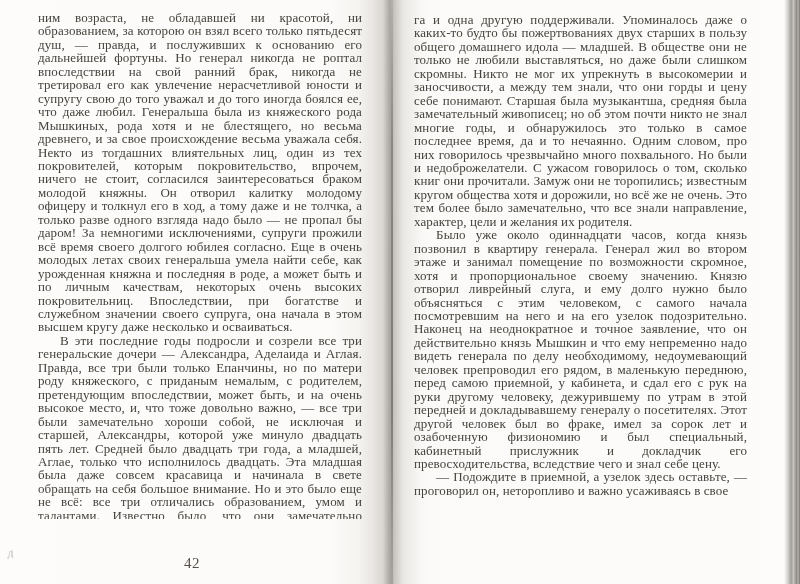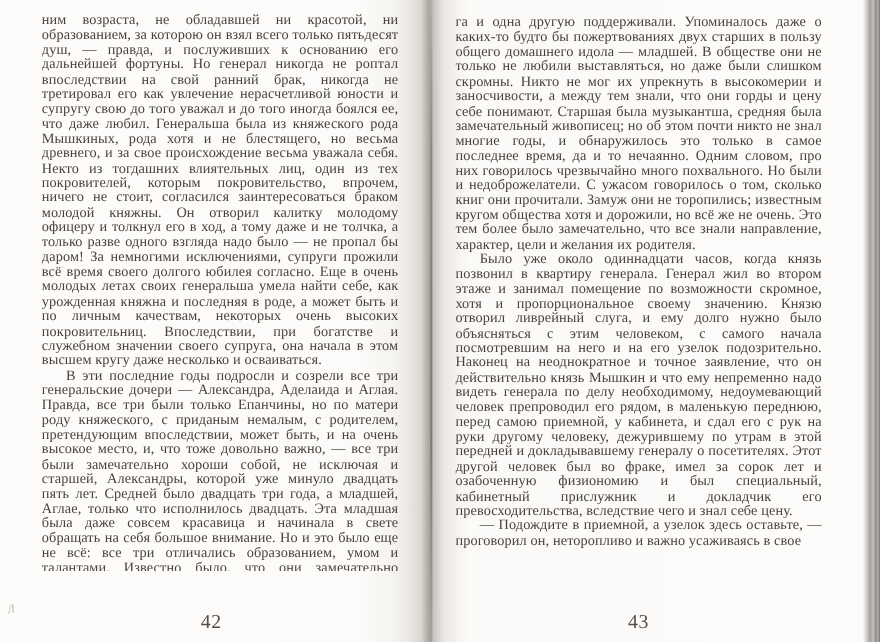--- a/index.html
+++ b/index.html
@@ -34,21 +34,21 @@
     margin:0;
     text-align:justify;
     font-size:13px;
     line-height:13.45px;
     letter-spacing:0.1px;
     color:var(--ink);
   }
   .para.indent{text-indent:1.7em;}
   .page-number{
     position:absolute;top:555px;text-align:center;
-    font-size:18px;color:#55504a;letter-spacing:0.6px;
+    font-size:15px;color:#55504a;letter-spacing:0.6px;
   }
   .page-left .page-number{left:30px;width:324px;}
   .page-right .page-number{left:22px;width:333px;}
   .spine-shadow{
     position:absolute;left:358px;top:0;width:62px;height:584px;pointer-events:none;
     background:linear-gradient(to right,
       rgba(140,132,124,0) 0%,
       rgba(140,132,124,0.16) 40%,
       rgba(95,90,84,0.45) 52%,
       rgba(120,114,108,0.25) 58%,
@@ -88,20 +88,19 @@
     </div>
     <div class="page-number">42</div>
   </div>
 
   <div class="page page-right">
     <div class="text-block">
       <p class="para">га и одна другую поддерживали. Упоминалось даже о каких-то будто бы пожертвованиях двух старших в пользу общего домашнего идола — младшей. В обществе они не только не любили выставляться, но даже были слишком скромны. Никто не мог их упрекнуть в высокомерии и заносчивости, а между тем знали, что они горды и цену себе понимают. Старшая была музыкантша, средняя была замечательный живописец; но об этом почти никто не знал многие годы, и обнаружилось это только в самое последнее время, да и то нечаянно. Одним словом, про них говорилось чрезвычайно много похвального. Но были и недоброжелатели. С ужасом говорилось о том, сколько книг они прочитали. Замуж они не торопились; известным кругом общества хотя и дорожили, но всё же не очень. Это тем более было замечательно, что все знали направление, характер, цели и желания их родителя.</p>
       <p class="para indent">Было уже около одиннадцати часов, когда князь позвонил в квартиру генерала. Генерал жил во втором этаже и занимал помещение по возможности скромное, хотя и пропорциональное своему значению. Князю отворил ливрейный слуга, и ему долго нужно было объясняться с этим человеком, с самого начала посмотревшим на него и на его узелок подозрительно. Наконец на неоднократное и точное заявление, что он действительно князь Мышкин и что ему непременно надо видеть генерала по делу необходимому, недоумевающий человек препроводил его рядом, в маленькую переднюю, перед самою приемной, у кабинета, и сдал его с рук на руки другому человеку, дежурившему по утрам в этой передней и докладывавшему генералу о посетителях. Этот другой человек был во фраке, имел за сорок лет и озабоченную физиономию и был специальный, кабинетный прислужник и докладчик его превосходительства, вследствие чего и знал себе цену.</p>
       <p class="para indent">— Подождите в приемной, а узелок здесь оставьте, — проговорил он, неторопливо и важно усаживаясь в свое</p>
     </div>
-    <div class="page-number">43</div>
   </div>
 
   <div class="spine-shadow"></div>
   <div class="fore-edge"></div>
   <div class="pencil-mark">л</div>
 
 </div>
 
 </body></html>

